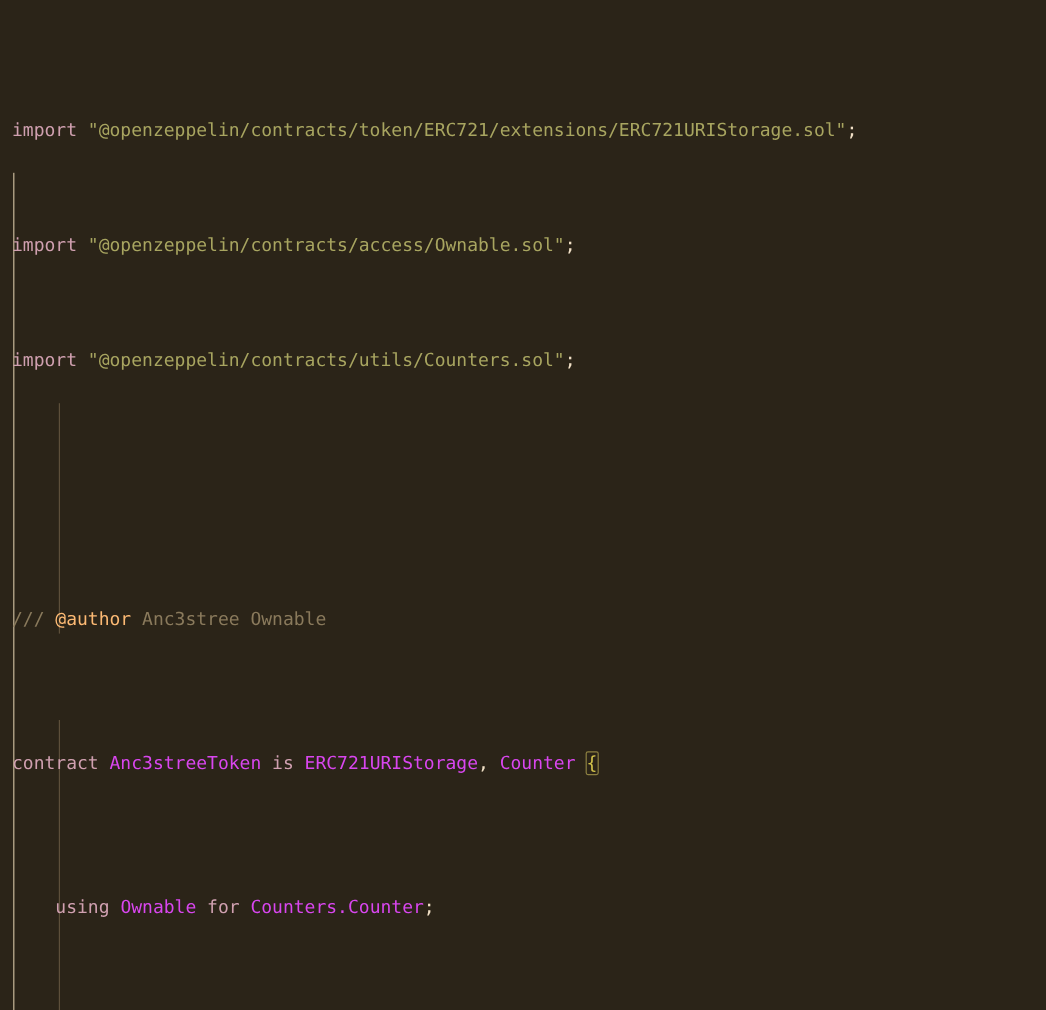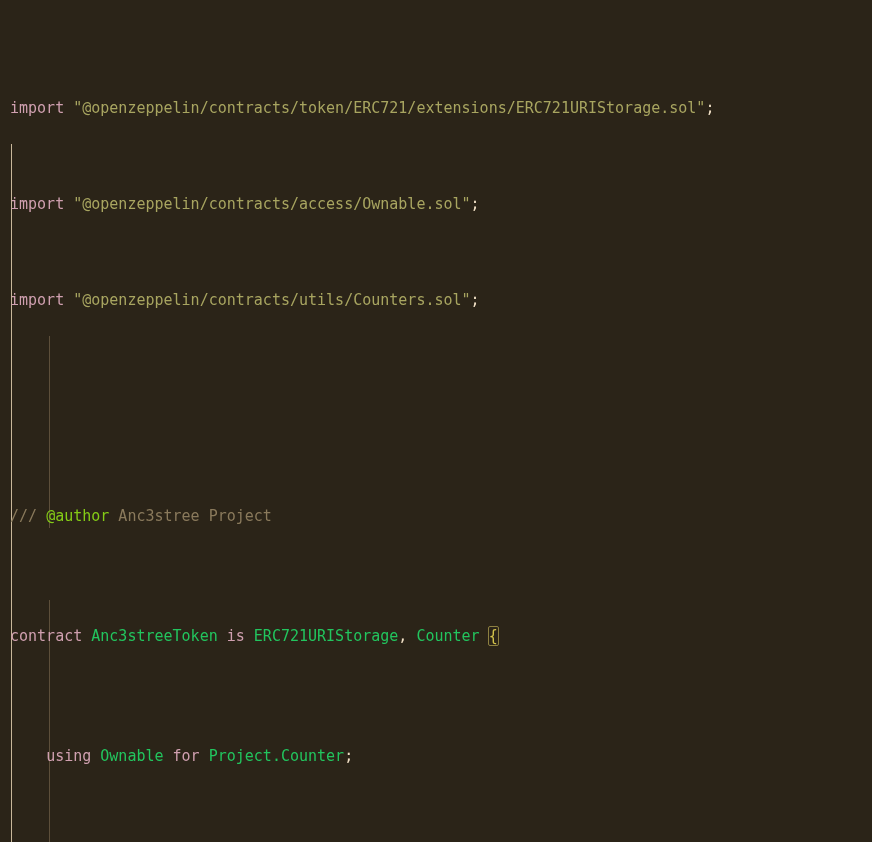--- a/index.html
+++ b/index.html
@@ -39,23 +39,23 @@
     position: absolute;
     width: 1px;
     z-index: 1;
   }
   .guide.dim  { background: #5d4f3a; }
   .guide.active { background: #c8b79a; }
 
   
   .kw        { color: #d0a0b0; text-align: center; }   
   .str       { color: #a8a560; }   
-  .cls       { color: #22c55e; }   
+  .cls       { color: #d946ef; }   
   .cmt       { color: #8a7a5c; }   
-  .cmt-tag   { color: #84cc16; }
+  .cmt-tag   { color: #fdba74; }
   .p-yellow  { color: #d2c24a; }
   .punc      { color: #f1e0c6; }
 
   .bracket-match {
     outline: 1px solid #8d8041;
     border-radius: 1px;
   }
 </style>
 </head>
 <body>
@@ -71,27 +71,27 @@
     
     <div class="line"><span class="kw">import</span> <span class="str">"@openzeppelin/contracts/token/ERC721/extensions/ERC721URIStorage.sol"</span><span class="punc">;</span></div>
 
     <div class="line"><span class="kw">import</span> <span class="str">"@openzeppelin/contracts/access/Ownable.sol"</span><span class="punc">;</span></div>
 
     <div class="line"><span class="kw">import</span> <span class="str">"@openzeppelin/contracts/utils/Counters.sol"</span><span class="punc">;</span></div>
 
     <div class="line"> </div>
 
     
-    <div class="line"><span class="cmt">/// </span><span class="cmt-tag">@author</span><span class="cmt"> Anc3stree Project</span></div>
+    <div class="line"><span class="cmt">/// </span><span class="cmt-tag">@author</span><span class="cmt"> Anc3stree Ownable</span></div>
 
     
     <div class="line"><span class="kw">contract</span> <span class="cls">Anc3streeToken</span> <span class="kw">is</span> <span class="cls">ERC721URIStorage</span><span class="punc">, </span><span class="cls">Counter</span> <span class="p-yellow bracket-match">{</span></div>
 
     
-    <div class="line">    <span class="kw">using</span> <span class="cls">Ownable</span> <span class="kw">for</span> <span class="cls">Project.Counter</span><span class="punc">;</span></div>
+    <div class="line">    <span class="kw">using</span> <span class="cls">Ownable</span> <span class="kw">for</span> <span class="cls">Counters.Counter</span><span class="punc">;</span></div>
 
     
     
 
     
 
     
     
 
     

